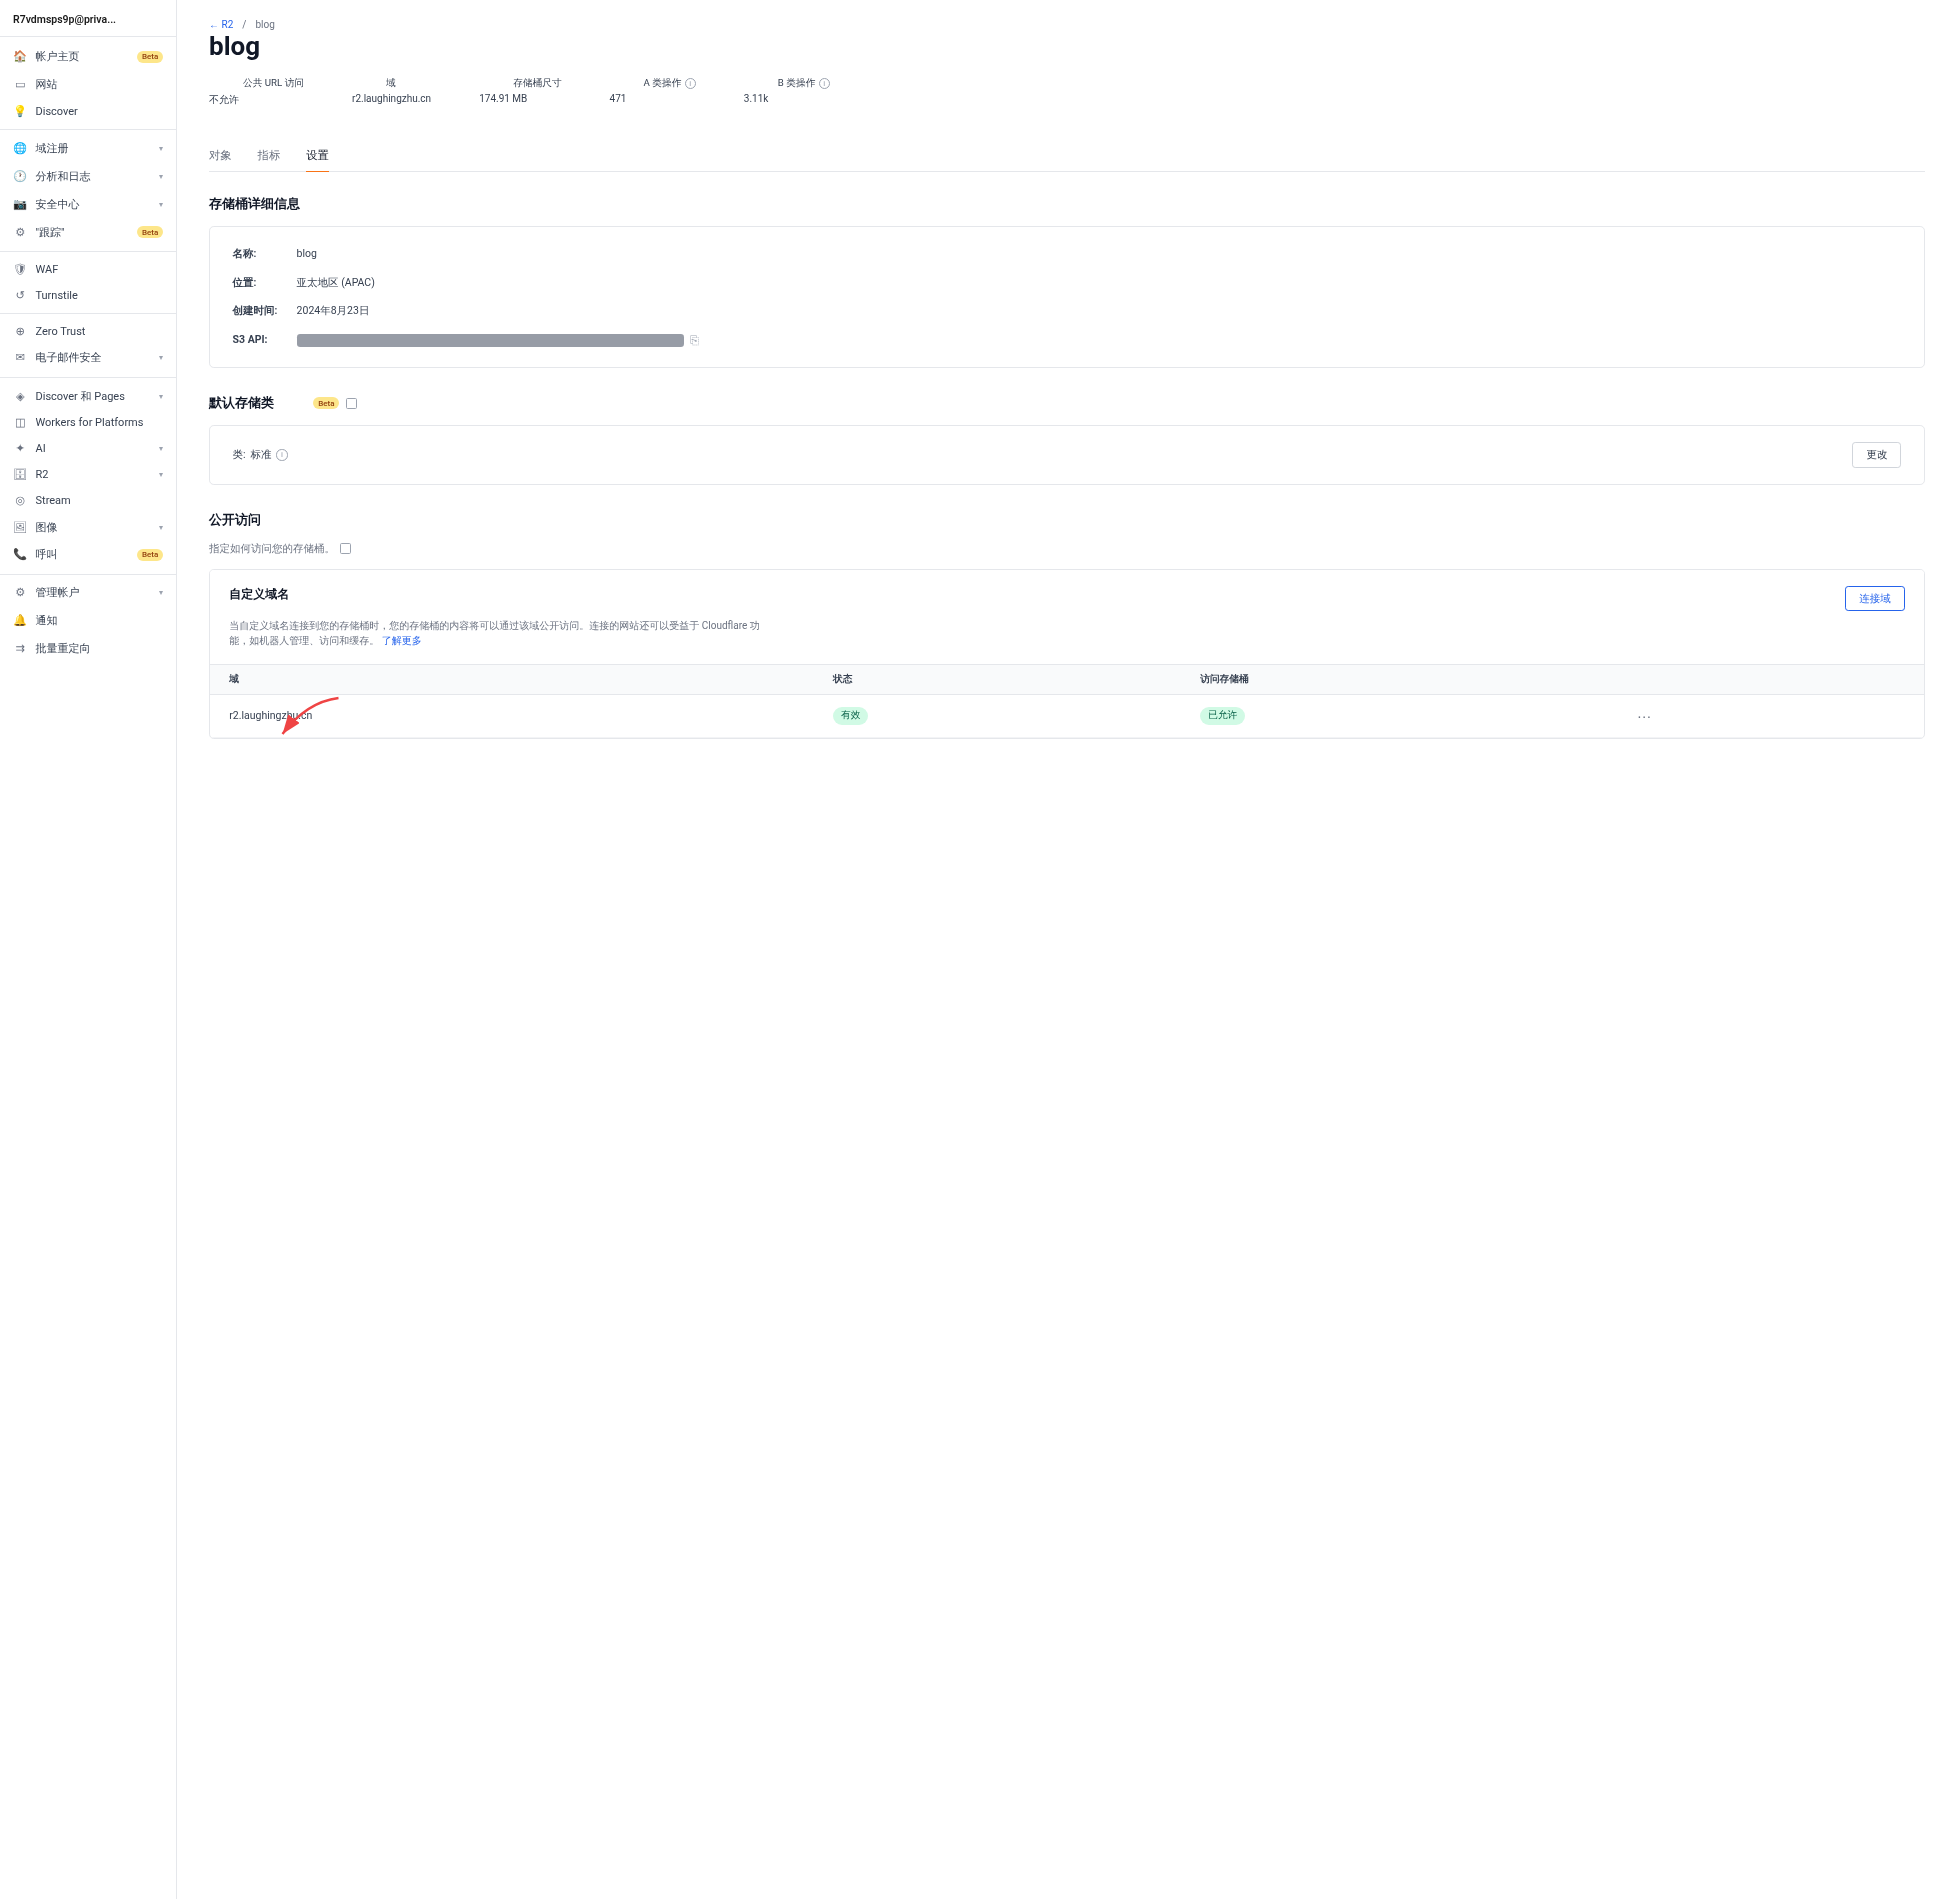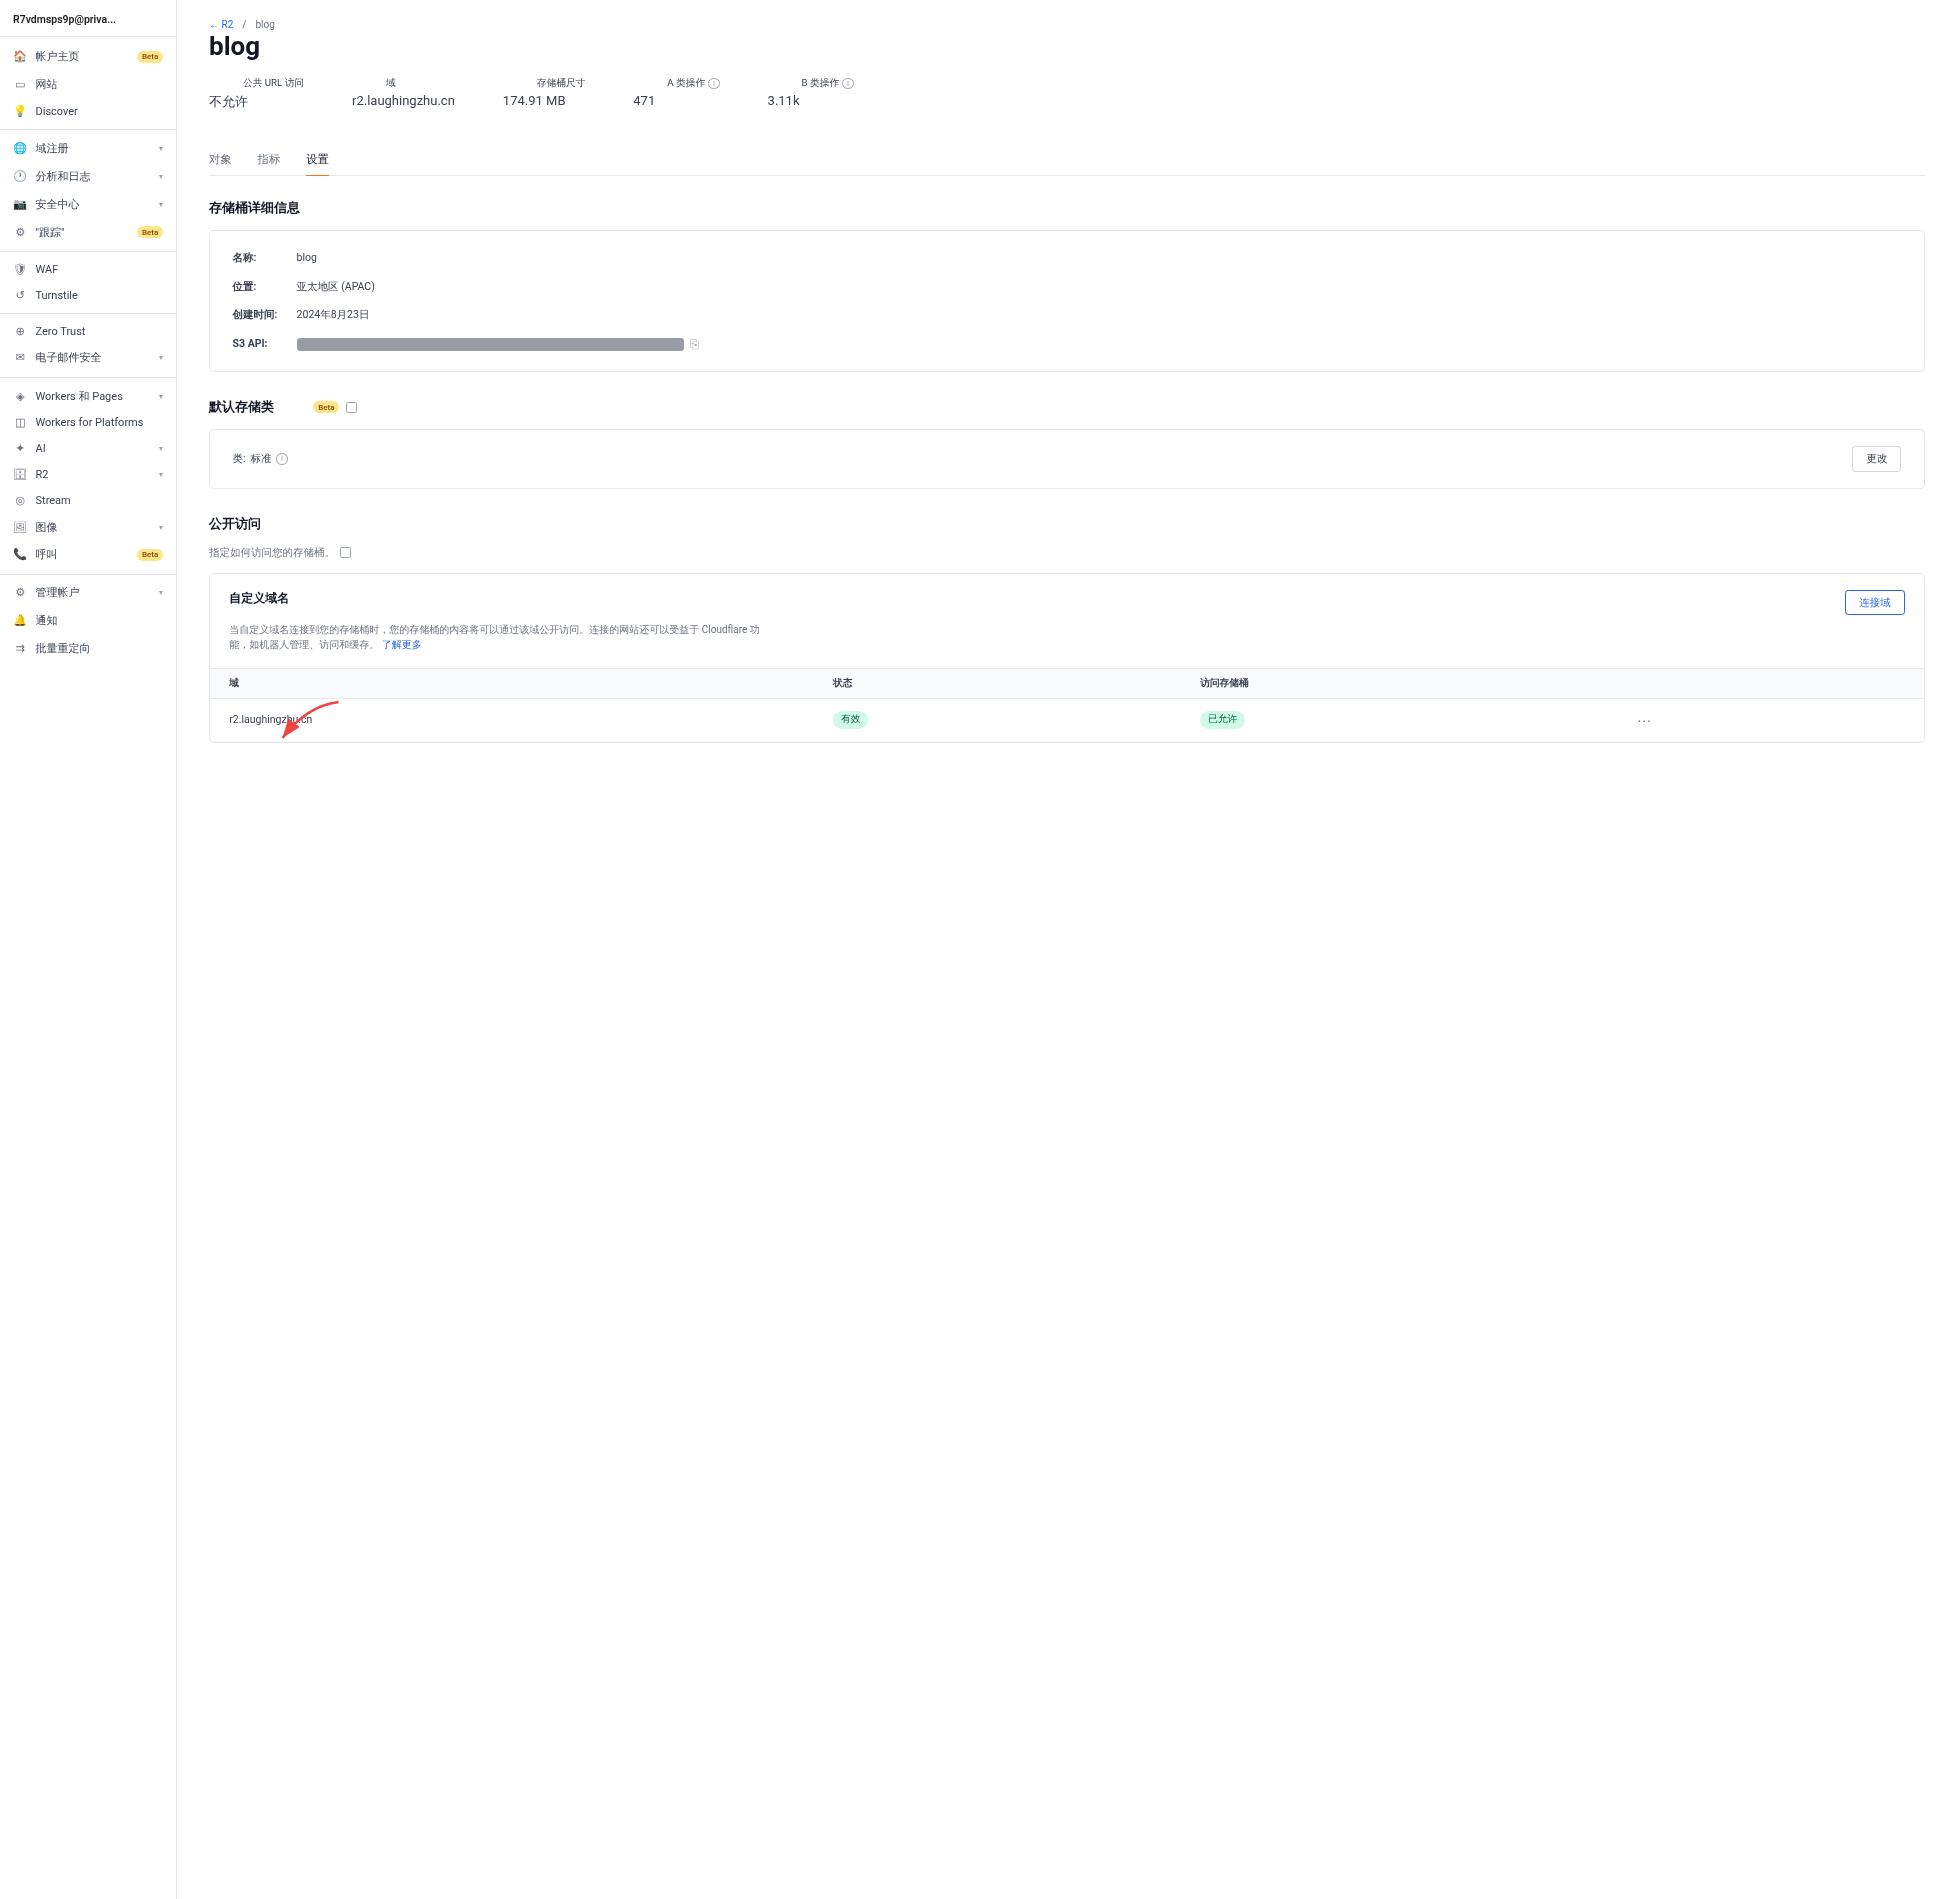--- a/index.html
+++ b/index.html
@@ -50,21 +50,21 @@
     
     .main { flex: 1; padding: 19.3px 32px; overflow-y: auto; background: #fff; }
     .breadcrumb { display: flex; align-items: center; gap: 9px; font-size: 10px; color: #6b7280; margin-bottom: 1px; }
     .breadcrumb a { color: #2563eb; text-decoration: none; }
     .page-title { font-size: 26px; font-weight: 700; color: #111827; margin-bottom: 16px; }
 
     
     .stats-row { display: flex; gap: 48px; margin-bottom: 19.3px; padding-bottom: 13px; }
     .stat-item { display: flex; flex-direction: column; gap: 3.2px; }
     .stat-label { font-size: 9.7px; font-weight: 400; color: #374151; display: flex; align-items: center; gap: 3.2px; margin-left: 34px; }
-    .stat-value { font-size: 13px; color: #374151; }
+    .stat-value { font-size: 10px; color: #374151; }
     .info-icon { display: inline-block; width: 11.3px; height: 11.3px; border-radius: 50%; border: 0.8px solid #9ca3af; text-align: center; line-height: 10.5px; font-size: 8px; color: #9ca3af; cursor: pointer; }
 
     
     .tabs { display: flex; gap: 26px; border-bottom: 0.8px solid #e5e7eb; margin-bottom: 22.6px; }
     .tab { padding: 8px 0; font-size: 11.3px; cursor: pointer; color: #6b7280; border-bottom: 1.6px solid transparent; margin-bottom: -0.8px; }
     .tab.active { color: #111827; border-bottom-color: #f97316; font-weight: 500; }
 
     
     .section { margin-bottom: 26px; }
     .section-title { font-size: 13px; font-weight: 600; color: #111827; margin-bottom: 13px; display: flex; align-items: center; gap: 6.4px; }
@@ -183,21 +183,21 @@
     <div class="sidebar-item">
       <span class="sidebar-icon nav-icon">✉</span>
       <span class="item-label">电子邮件安全</span>
       <span class="chevron">▾</span>
     </div>
 
     <div class="sidebar-divider"></div>
 
     <div class="sidebar-item">
       <span class="sidebar-icon nav-icon">◈</span>
-      <span class="item-label">Workers 和 Pages</span>
+      <span class="item-label">Discover 和 Pages</span>
       <span class="chevron">▾</span>
     </div>
 
     <div class="sidebar-item">
       <span class="sidebar-icon nav-icon">◫</span>
       <span class="item-label">Workers for Platforms</span>
     </div>
 
     <div class="sidebar-item">
       <span class="sidebar-icon nav-icon">✦</span>

